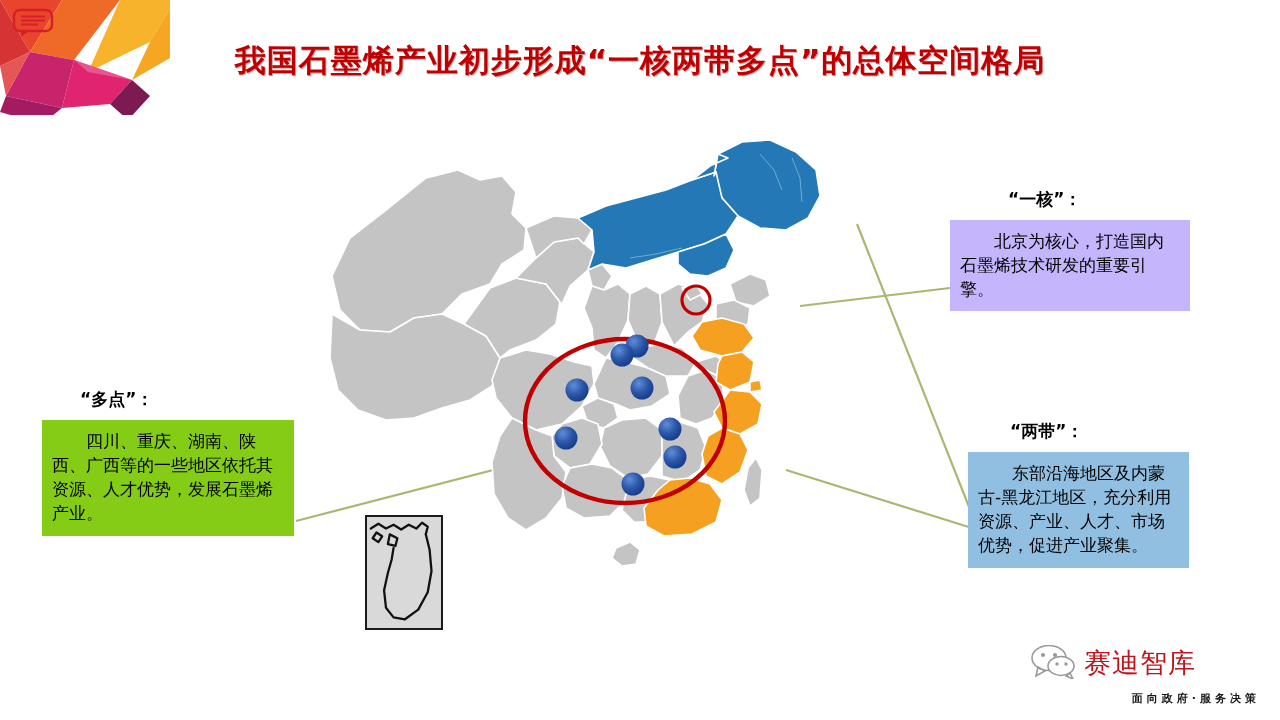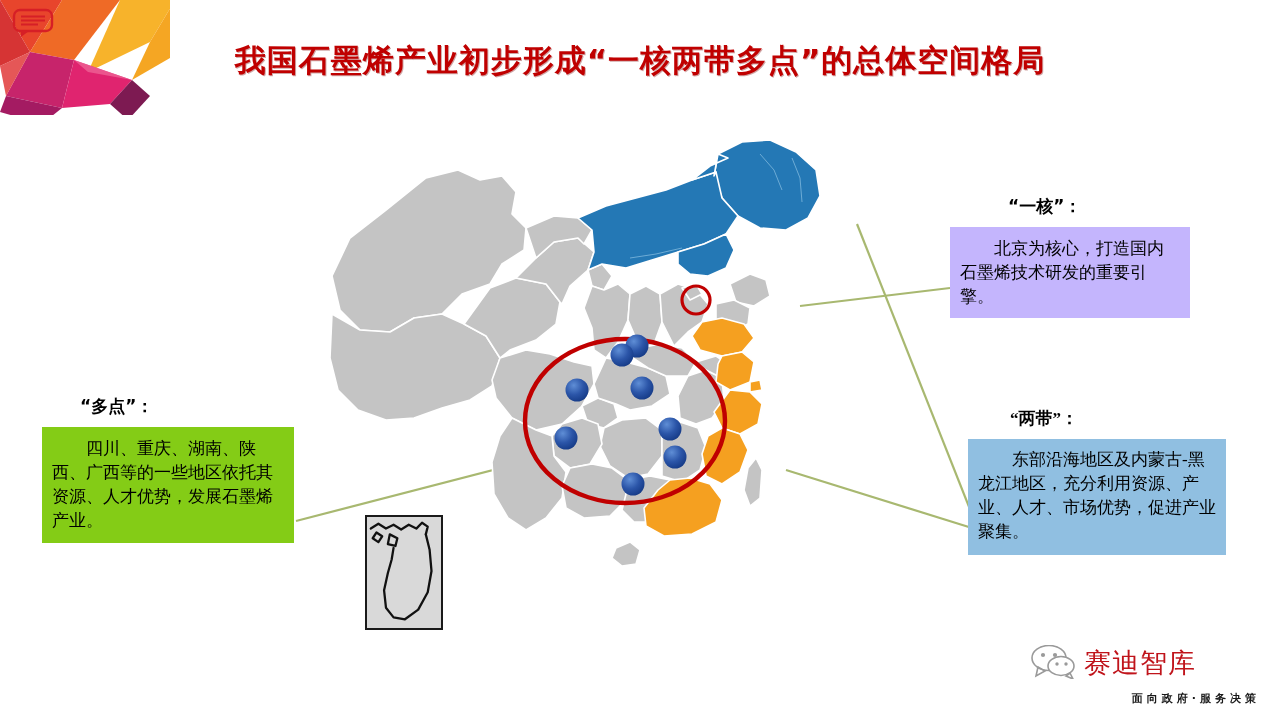--- a/index.html
+++ b/index.html
@@ -40,43 +40,43 @@
   }
   .inset-box svg{display:block;width:100%;height:100%;}
 
   
   .connectors{position:absolute;inset:0;pointer-events:none;}
 
   
   .callout{position:absolute;}
   .callout-head{
     font-size:17px;font-weight:bold;color:#000;
-    margin-bottom:9px;white-space:nowrap;margin-top:7px;
+    margin-bottom:9px;white-space:nowrap;
   }
   .callout-body{
     font-size:17px;line-height:1.42;color:#000;
     padding:9px 10px 10px 10px;
     text-indent:2em;
     box-sizing:border-box;
   }
 
   
   .callout-dd{left:42px;top:388px;width:200px;}
   .callout-dd .callout-head{padding-left:38px;}
   .callout-dd .callout-body{background:#84cc16;width:252px;}
 
   
   .callout-yh{left:950px;top:188px;width:240px;}
   .callout-yh .callout-head{padding-left:58px;}
   .callout-yh .callout-body{background:#c4b5fd;width:240px;}
 
   
-  .callout-ld{left:968px;top:400px;width:258px;font-family:Liberation Serif, serif;}
+  .callout-ld{left:968px;top:420px;width:258px;}
   .callout-ld .callout-head{padding-left:42px;}
-  .callout-ld .callout-body{background:#90bfe1;width:258px;}
+  .callout-ld .callout-body{background:#90bfe1;width:221px;}
 
   
   .logo{position:absolute;left:1030px;top:645px;width:230px;height:62px;}
   .logo-row{display:flex;align-items:center;gap:6px;}
   .wechat-icon{width:48px;height:34px;flex:none;}
   .logo-name{
     font-size:27px;font-weight:normal;color:#c0141b;letter-spacing:1px;
     line-height:1;white-space:nowrap;
   }
   .logo-tag{

